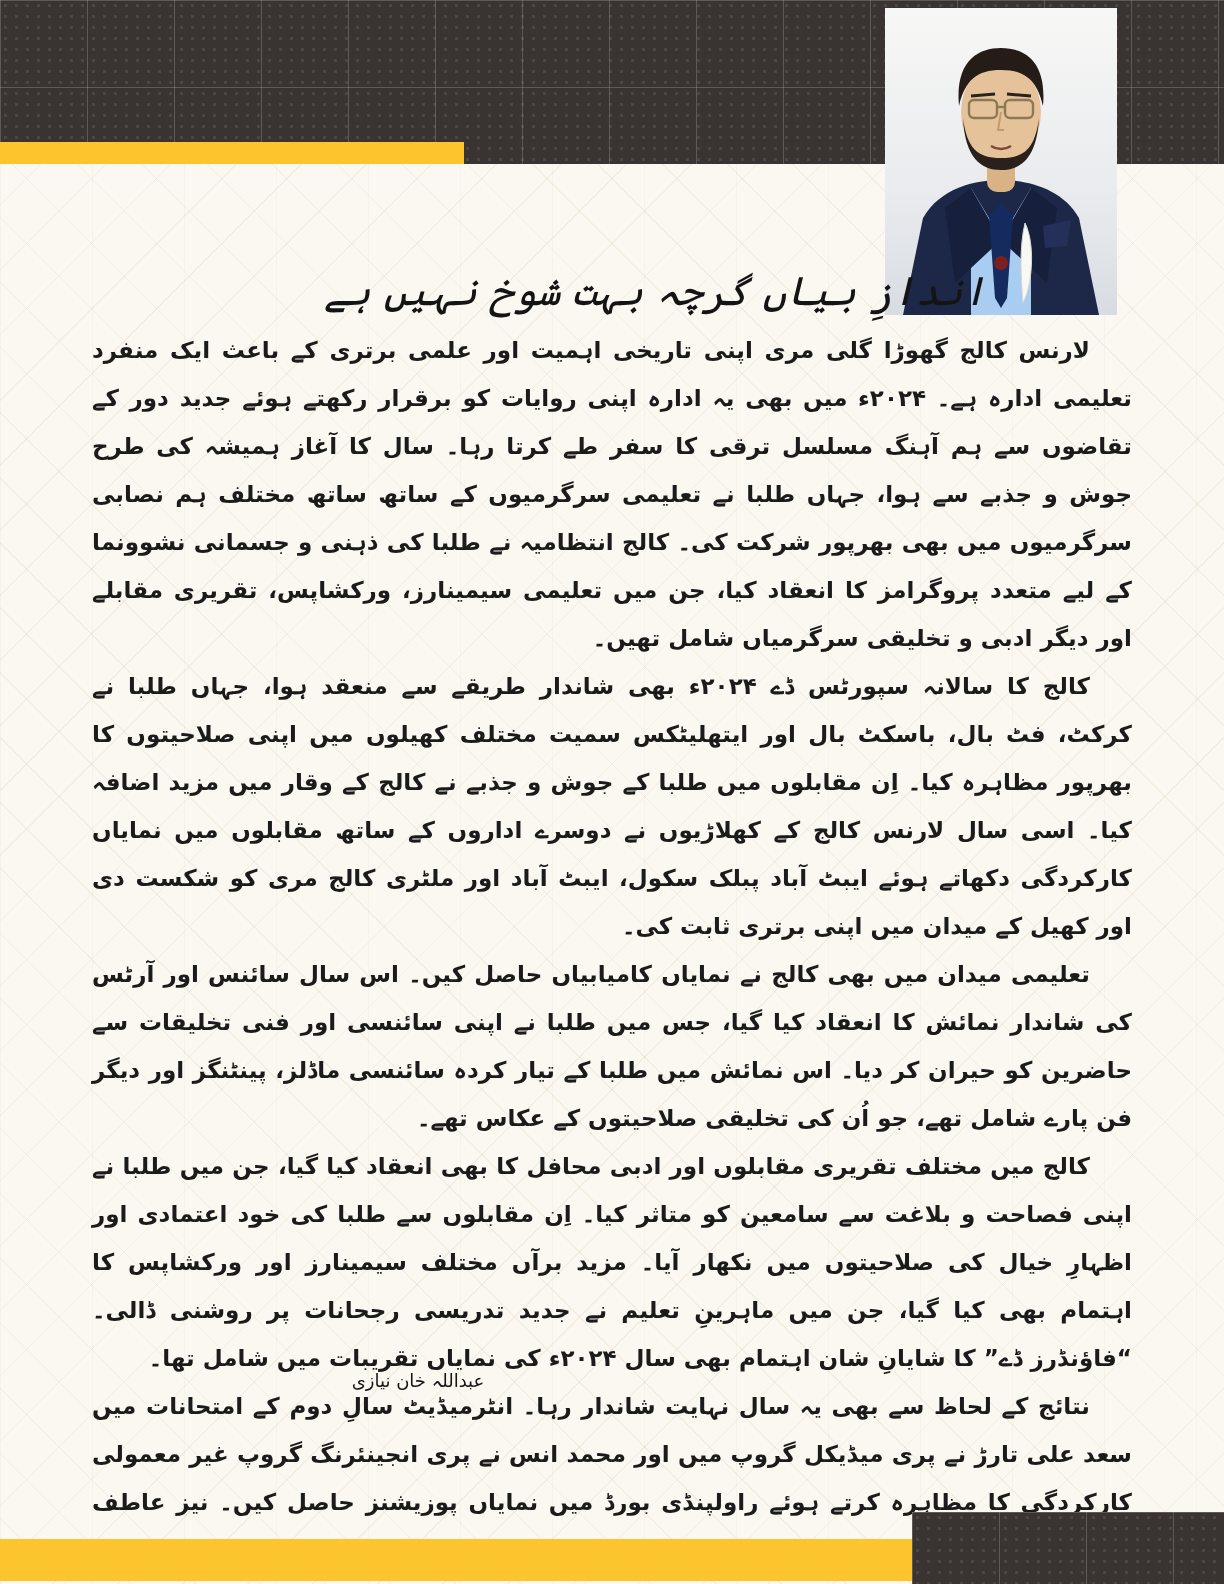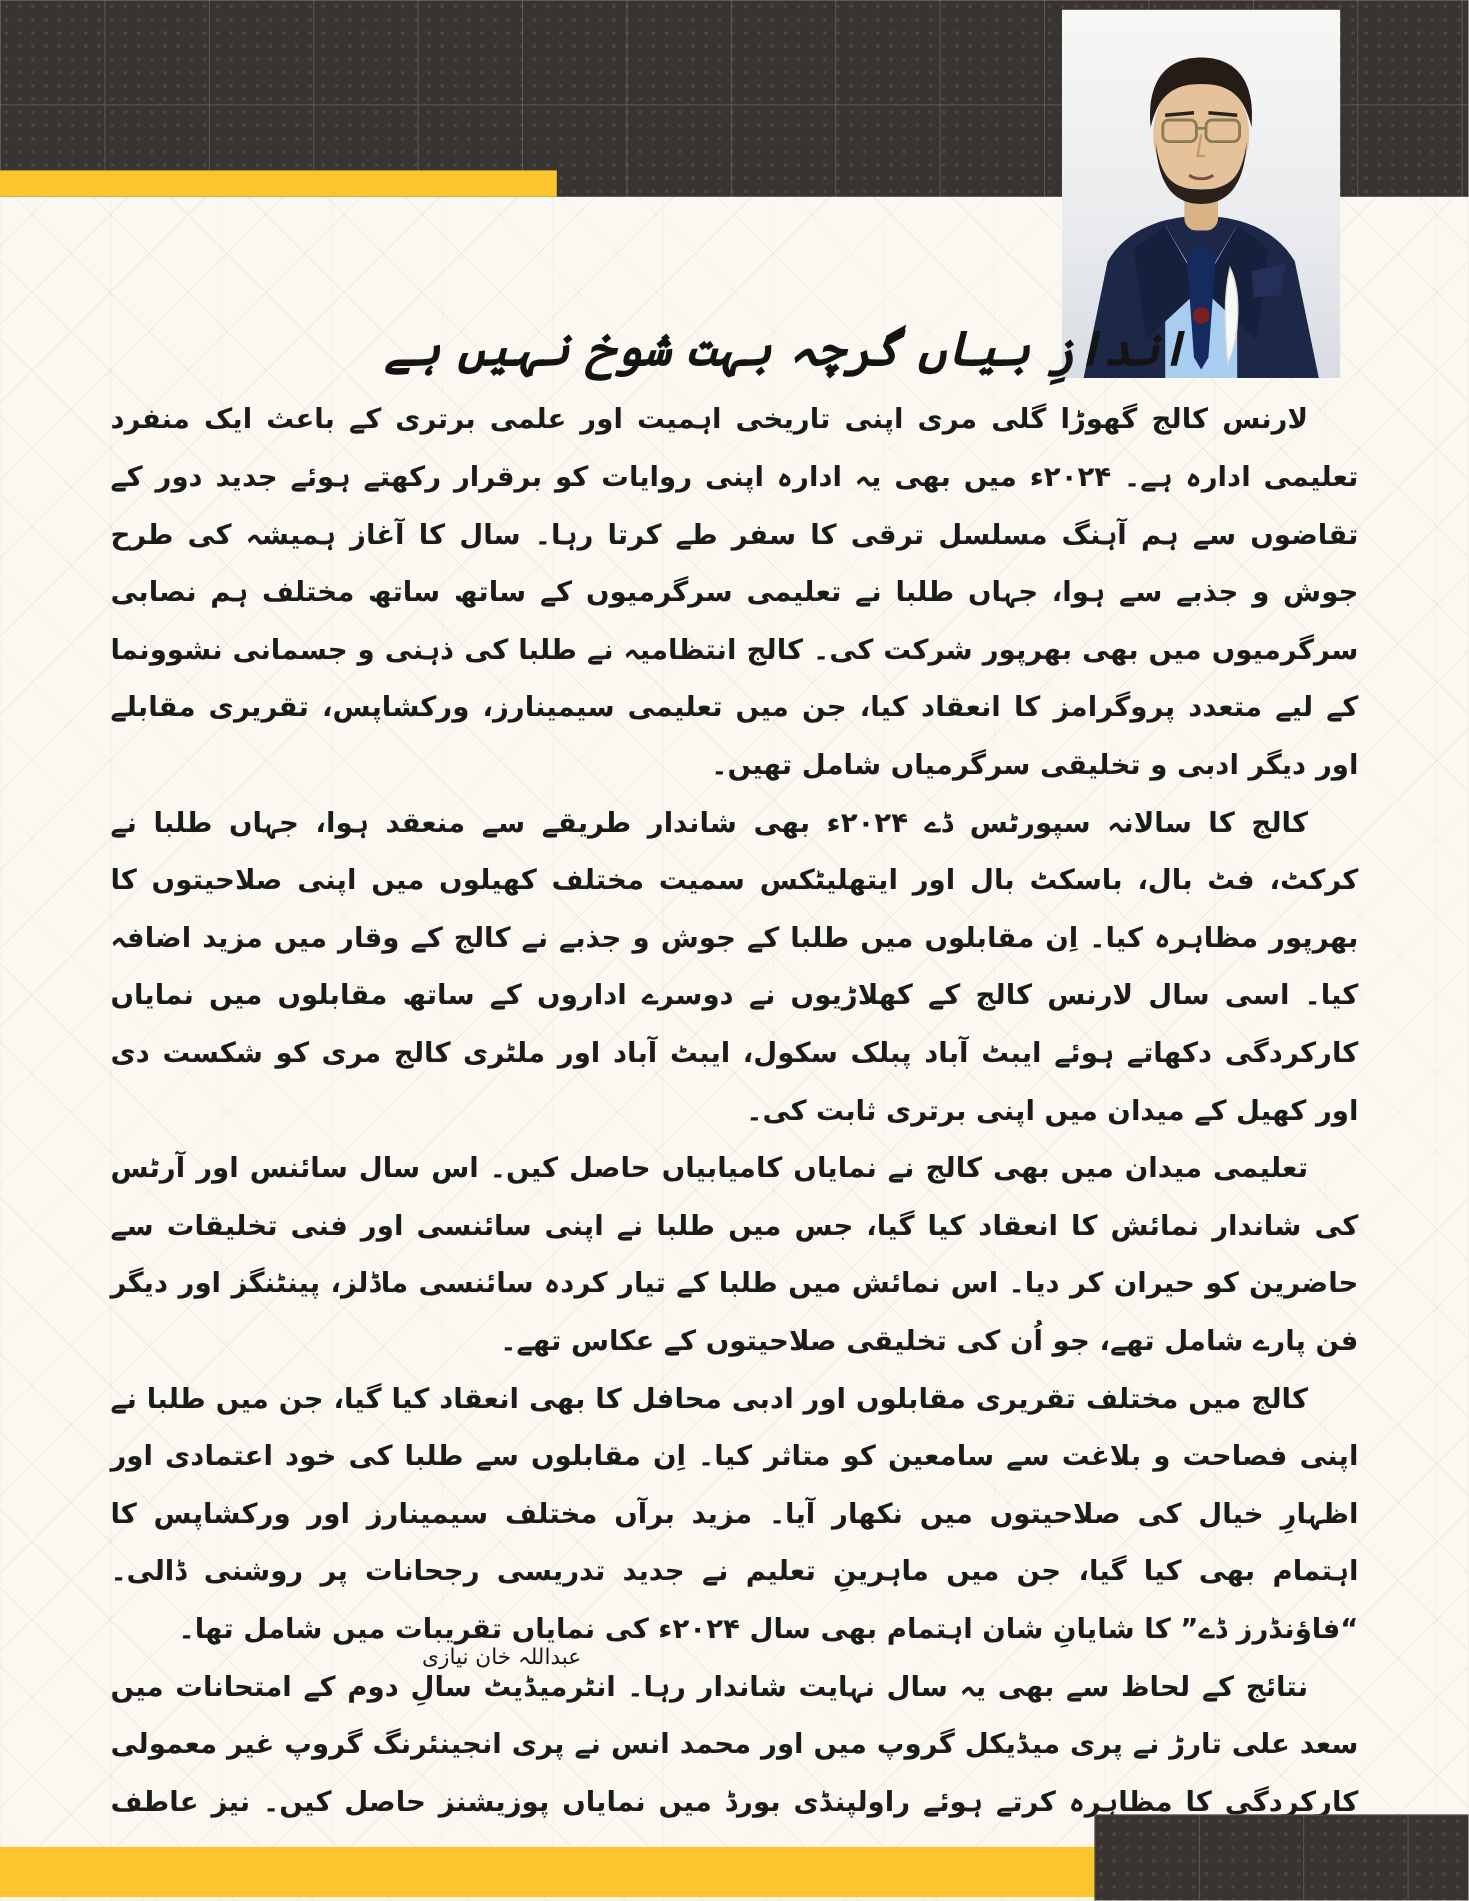--- a/index.html
+++ b/index.html
@@ -37,21 +37,21 @@
   
   .portrait{
     position:absolute;left:885px;top:8px;width:232px;height:307px;
     display:block;
   }
   
   .title{
     position:absolute;left:400px;top:222px;width:510px;height:84px;
     direction:rtl;
     display:flex;align-items:center;justify-content:center;
-    font-size:40px;font-style:italic;font-weight:700;
+    font-size:40px;font-style:italic;font-weight:400;
     color:#141414;
     letter-spacing:1px;
     white-space:nowrap;
   }
   
   .article{
     position:absolute;left:92px;top:326px;width:1040px;
     direction:rtl;
     font-size:23px;line-height:48px;
     color:#1b1b1b;

